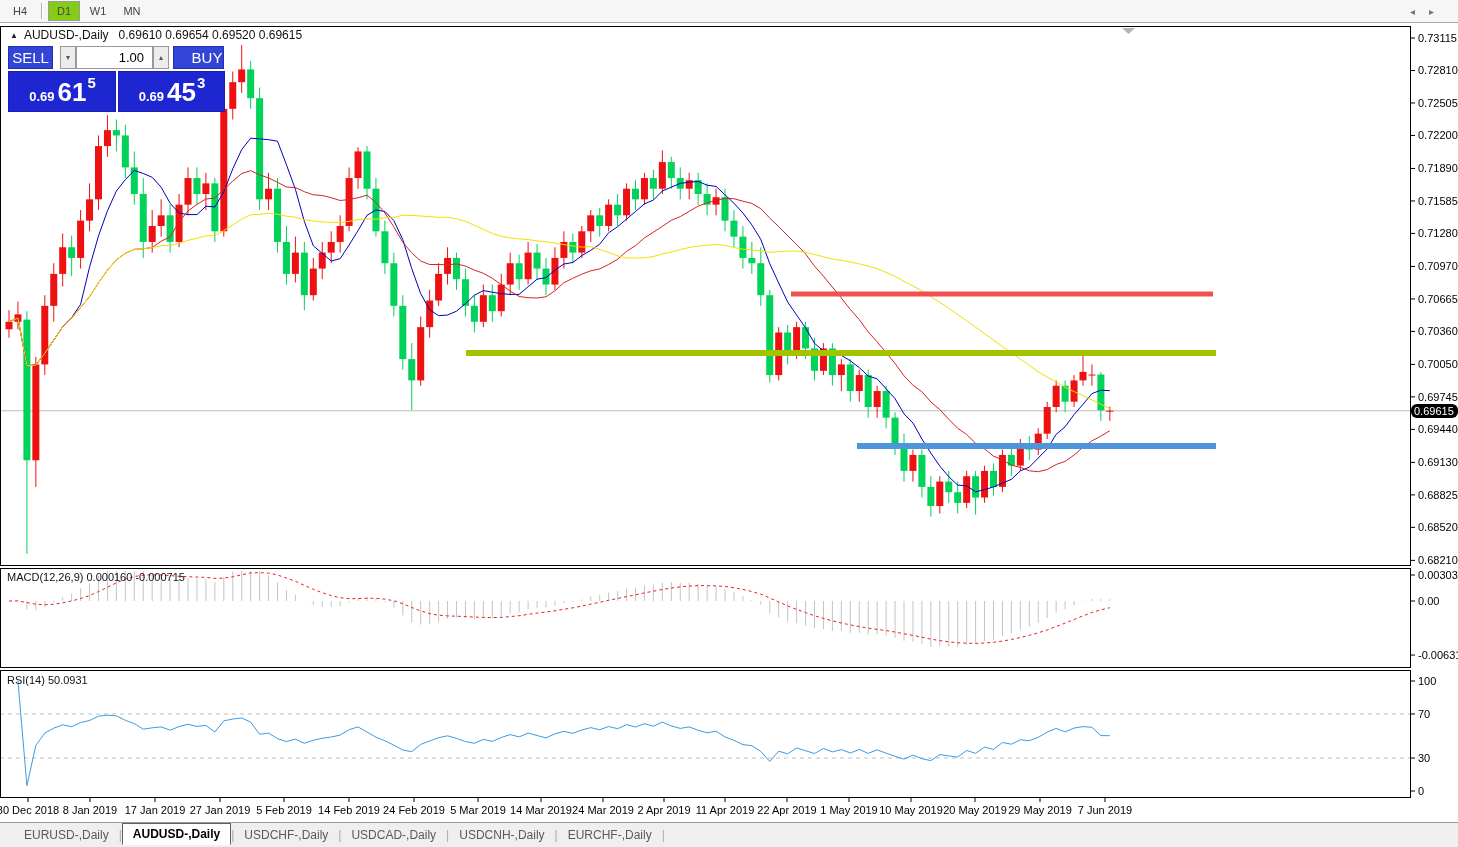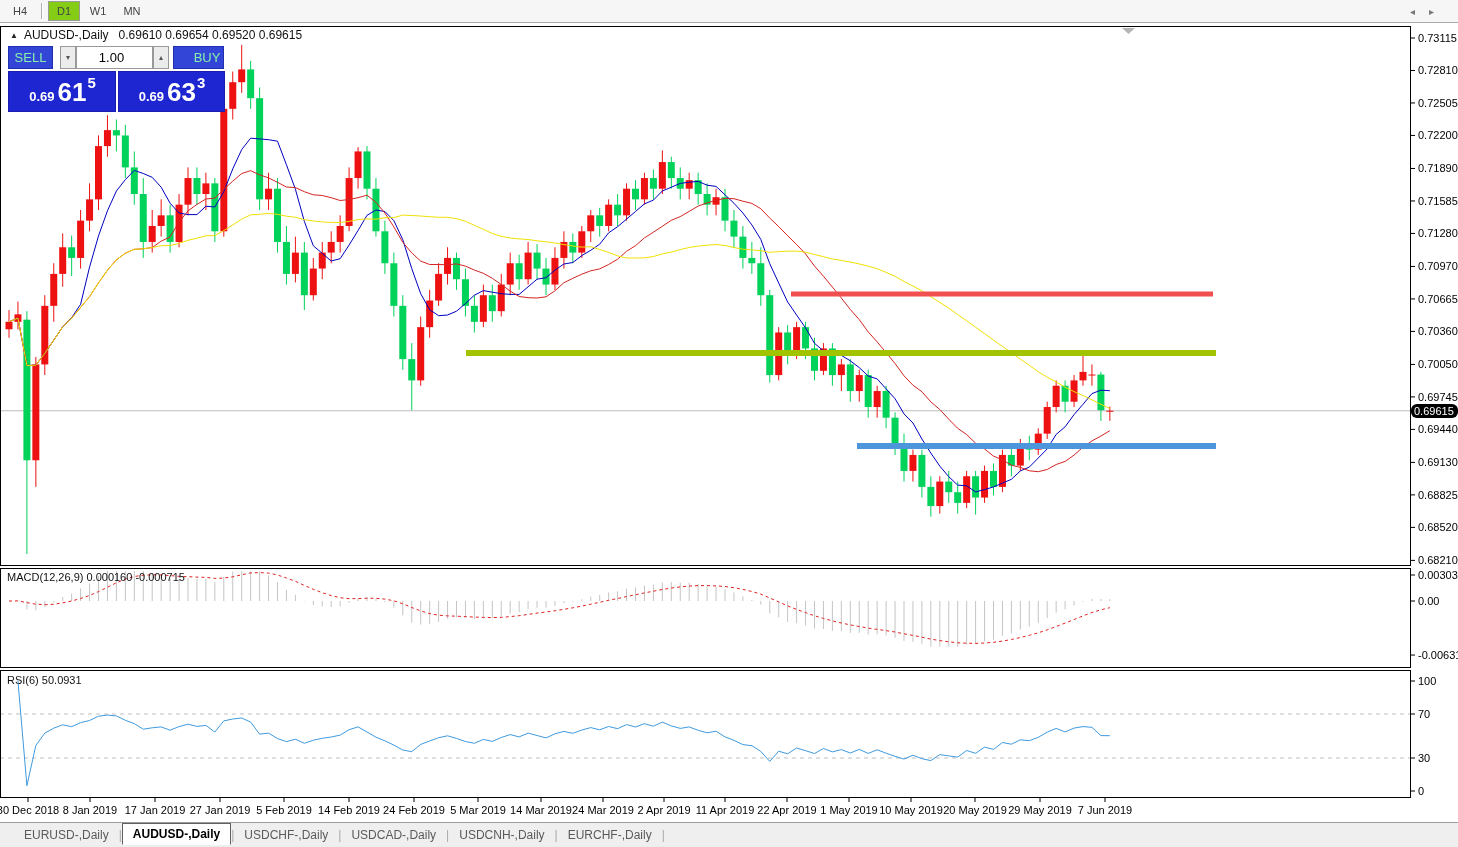--- a/index.html
+++ b/index.html
@@ -8,27 +8,27 @@
   #toolbar{position:absolute;left:0;top:0;width:1458px;height:23px;background:#f6f6f6;border-bottom:1px solid #a8a8a8;display:flex;align-items:center;padding-left:3px;box-sizing:border-box;}
   .tf-btn{min-width:24px;height:18px;display:inline-flex;align-items:center;justify-content:center;font-size:11px;color:#444;padding:0 3px;margin:0 1px;border:1px solid transparent;cursor:default;}
   .tf-btn.active{background:#84cc16;border:1px solid #9a9a9a;}
   .tf-divider{width:1px;height:16px;background:#b0b0b0;margin:0 4px;border-right:1px solid #fff;}
   
   #chart-title{position:absolute;left:10px;top:28px;font-size:12px;color:#111;z-index:5;}
   #chart-title .tri{font-size:8px;color:#222;margin-right:6px;vertical-align:1px;}
   #chart-title .ohlc{margin-left:10px;}
   
   #trade-panel{position:absolute;left:8px;top:44px;width:218px;height:68px;z-index:6;}
-  .tp-btn{position:absolute;background:#3345d6;color:#86efac;font-size:13px;display:flex;align-items:center;justify-content:center;border:1px solid #2030b0;box-sizing:border-box;cursor:pointer;}
+  .tp-btn{position:absolute;background:#3345d6;color:#ffffff;font-size:15px;display:flex;align-items:center;justify-content:center;border:1px solid #2030b0;box-sizing:border-box;cursor:pointer;}
   #sell-btn{left:0;top:2px;width:45px;height:23px;}
   #buy-btn{left:165px;top:2px;width:51px;height:23px;padding-left:17px;}
   .vol-btn{position:absolute;top:2px;width:16px;height:23px;background:#ececec;border:1px solid #999;box-sizing:border-box;font-size:8px;color:#555;display:flex;align-items:center;justify-content:center;cursor:pointer;}
   #vol-down{left:52px;}
   #vol-up{left:145px;}
-  #vol-input{position:absolute;left:68px;top:2px;width:77px;height:23px;border:1px solid #999;box-sizing:border-box;font-family:"Liberation Sans",sans-serif;font-size:13px;text-align:center;padding-right:8px;color:#000;background:#fff;}
+  #vol-input{position:absolute;left:68px;top:2px;width:77px;height:23px;border:1px solid #999;box-sizing:border-box;font-family:"Liberation Sans",sans-serif;font-size:13px;text-align:right;padding-right:8px;color:#000;background:#fff;}
   .tile{position:absolute;top:27px;height:41px;background:#1e26d2;border:1px solid #1a1db0;box-sizing:border-box;color:#fff;display:flex;align-items:center;justify-content:center;cursor:pointer;}
   #sell-tile{left:0;width:108px;}
   #buy-tile{left:110px;width:107px;}
   .tile .pfx{font-size:13px;font-weight:bold;margin-right:3px;margin-top:10px;}
   .tile .big{font-size:26px;font-weight:bold;line-height:1;}
   .tile .sup{font-size:15px;font-weight:bold;position:relative;top:-9px;left:1px;}
   
   .ind-label{position:absolute;left:7px;font-size:11px;color:#111;z-index:5;text-align:center;}
   
   #price-tag{position:absolute;left:1411px;top:404px;width:47px;height:14px;background:#000;color:#fff;font-size:11px;display:flex;align-items:center;padding-left:3px;box-sizing:border-box;z-index:5;}
@@ -563,27 +563,27 @@
     <input id="vol-input" readonly="" value="1.00" style="">
     <div id="vol-up" class="vol-btn">▴</div>
     <div id="buy-btn" class="tp-btn">BUY</div>
     <div id="sell-tile" class="tile">
       <span class="pfx">0.69</span>
       <span class="big">61</span>
       <span class="sup">5</span>
     </div>
     <div id="buy-tile" class="tile">
       <span class="pfx">0.69</span>
-      <span class="big">63</span>
+      <span class="big">45</span>
       <span class="sup">3</span>
     </div>
   </div>
 
   <div class="ind-label" style="top:571px;">MACD(12,26,9) 0.000160 -0.000715</div>
-  <div class="ind-label" style="top:674px;">RSI(6) 50.0931</div>
+  <div class="ind-label" style="top:674px;">RSI(14) 50.0931</div>
 
   <div id="price-tag" style="top: 403.75px; border-radius: 6px;">0.69615</div>
 
   <div id="tabbar">
       <span class="tab">EURUSD-,Daily</span>
       <span class="tab-sep"> | </span>
       <span class="tab active">AUDUSD-,Daily</span>
       <span class="tab-sep"> | </span>
       <span class="tab">USDCHF-,Daily</span>
       <span class="tab-sep"> | </span>

